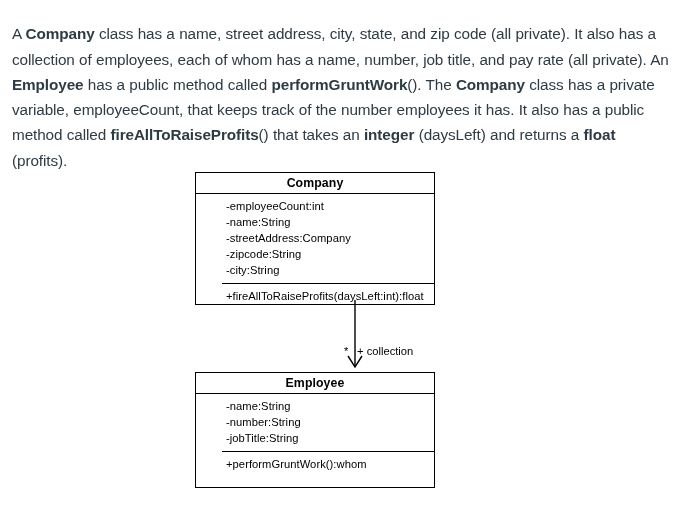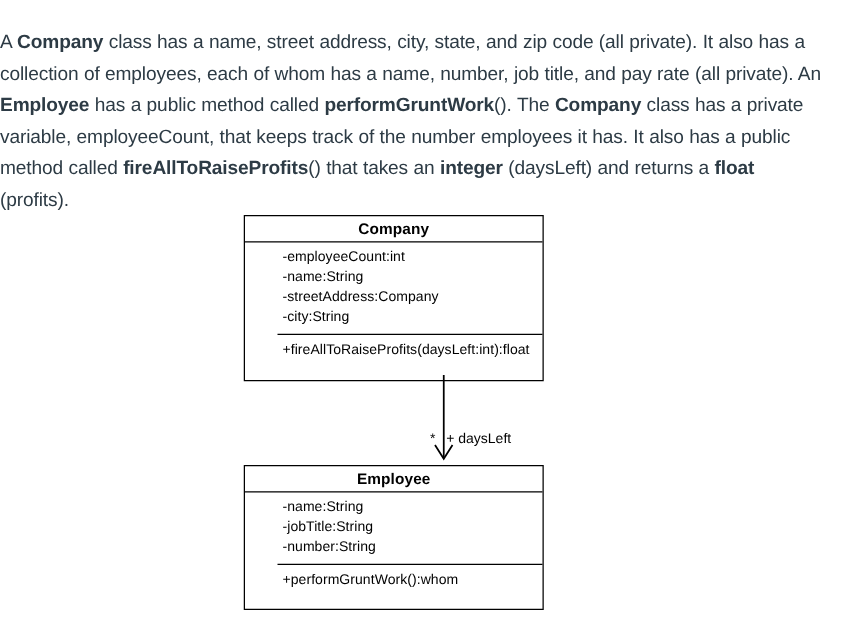--- a/index.html
+++ b/index.html
@@ -12,21 +12,21 @@
     height: 515px;
     position: relative;
     overflow: hidden;
     font-family: "Liberation Sans", sans-serif;
     -webkit-font-smoothing: antialiased;
   }
 
   
   .prompt {
     position: absolute;
-    left: 0;
+    left: 12px;
     top: 6px;
     width: 658px;
     color: #2d3b45;
     font-size: 15.3px;
     line-height: 25.3px;
     font-family: "Liberation Sans", sans-serif;
     letter-spacing: -0.1px;
     word-spacing: 0.2px;
     text-align: left;
   }
@@ -115,39 +115,40 @@
 <p class="prompt"><span>A </span><b>Company</b><span> class has a name, street address, city, state, and zip code (all private).  It also has a collection of employees, each of whom has a name, number, job title, and pay rate (all private).  An </span><b>Employee</b><span> has a public method called </span><b>performGruntWork</b><span>().  The </span><b>Company</b><span> class has a private variable, employeeCount, that keeps track of the number employees it has.  It also has a public method called </span><b>fireAllToRaiseProfits</b><span>() that takes an </span><b>integer</b><span> (daysLeft) and returns a </span><b>float</b><span> (profits).</span></p>
 
 <div class="diagram">
 
   <div class="uml-class" style="left:195px; top:172px; width:240px; height:133px;">
     <div class="uml-title">Company</div>
     <div class="uml-compartment attributes">
       <div class="uml-member">-employeeCount:int</div>
       <div class="uml-member">-name:String</div>
       <div class="uml-member">-streetAddress:Company</div>
+      <div class="uml-member">-zipcode:String</div>
       <div class="uml-member">-city:String</div>
     </div>
     <div class="uml-compartment methods">
       <div class="uml-member">+fireAllToRaiseProfits(daysLeft:int):float</div>
     </div>
   </div>
 
   <svg class="assoc-svg" viewBox="0 0 120 78" width="120" height="78">
     <line x1="25" y1="0" x2="25" y2="66" stroke="#000000" stroke-width="1.4"></line>
     <polyline points="18,56 25,67 32,56" fill="none" stroke="#000000" stroke-width="1.4"></polyline>
   </svg>
   <span class="assoc-label assoc-mult">*</span>
-  <span class="assoc-label assoc-role">+ daysLeft</span>
+  <span class="assoc-label assoc-role">+ collection</span>
 
   <div class="uml-class" style="left:195px; top:372px; width:240px; height:116px;">
     <div class="uml-title">Employee</div>
     <div class="uml-compartment attributes">
       <div class="uml-member">-name:String</div>
+      <div class="uml-member">-number:String</div>
       <div class="uml-member">-jobTitle:String</div>
-      <div class="uml-member">-number:String</div>
     </div>
     <div class="uml-compartment methods">
       <div class="uml-member">+performGruntWork():whom</div>
     </div>
   </div>
 
 </div>
 
 </body></html>

